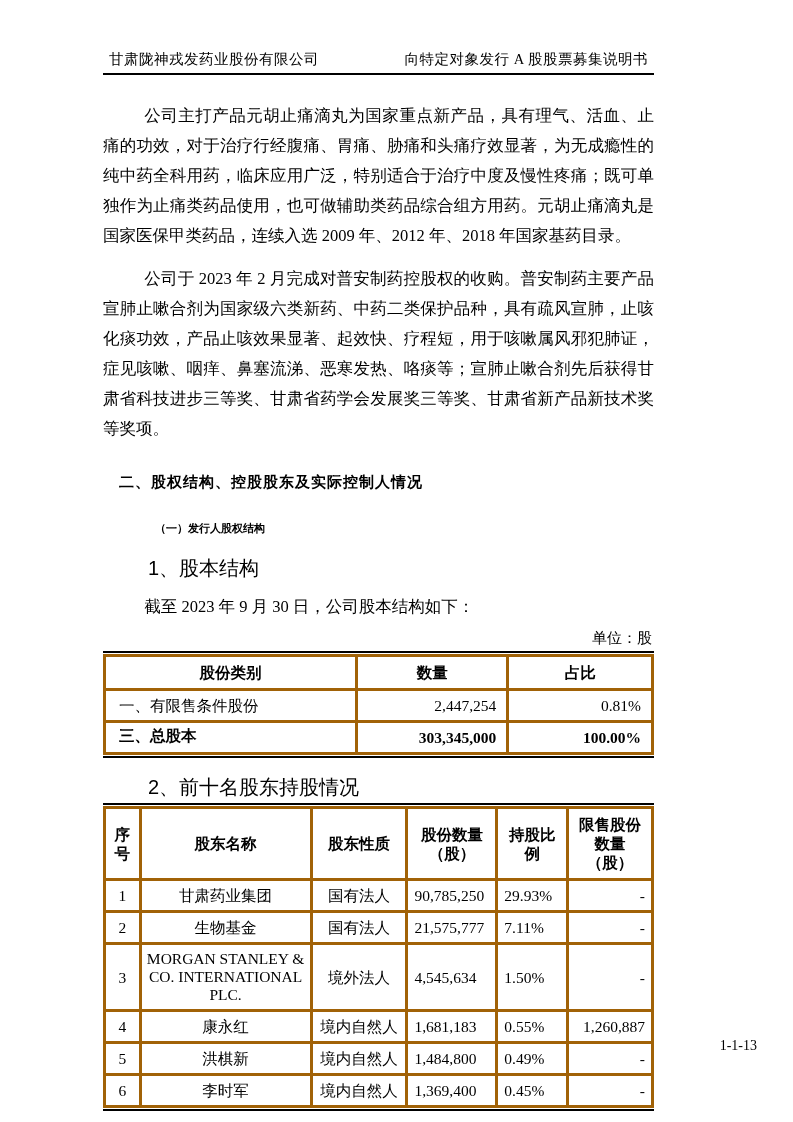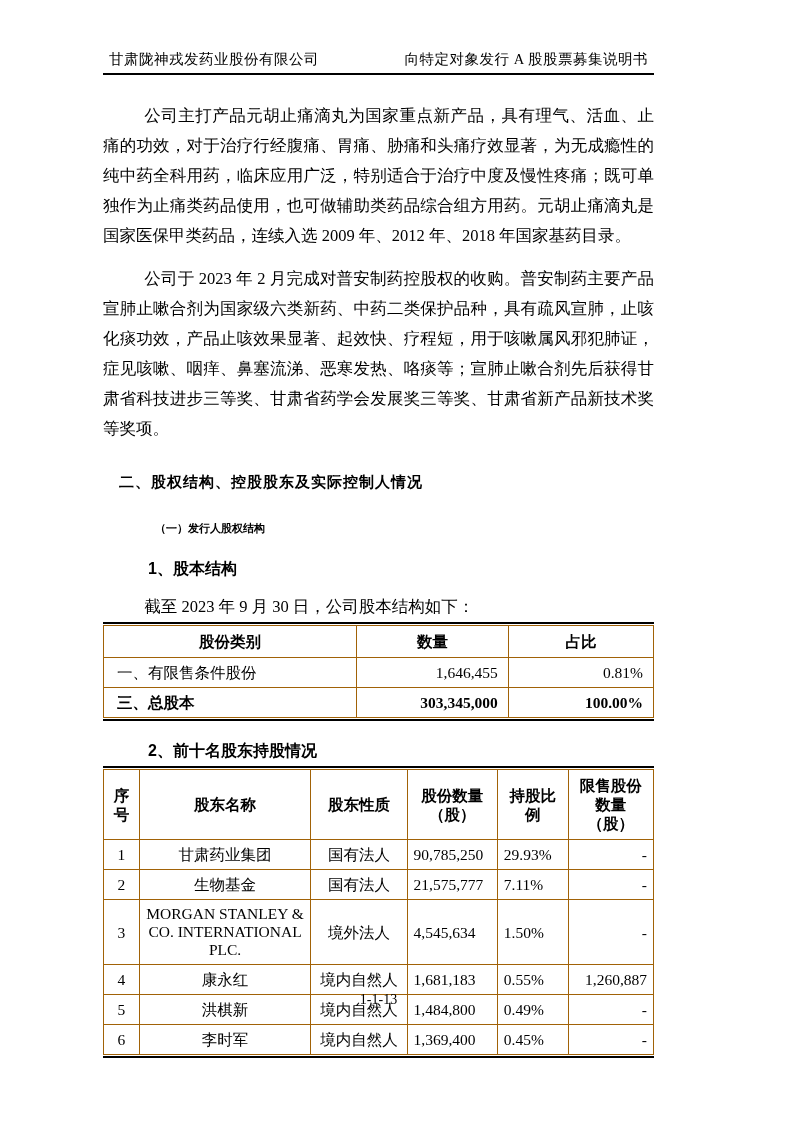--- a/index.html
+++ b/index.html
@@ -25,54 +25,54 @@
   
   .h-l1 {
     font-family: "Liberation Sans", sans-serif; font-weight: 700;
     font-size: 15px; line-height: 25px; margin: 25px 0 0 16px; letter-spacing: 1px;
   }
   .h-l2 {
     font-family: "Liberation Sans", sans-serif; font-weight: 700;
     font-size: 11px; line-height: 22px; margin: 23px 0 0 52px;
   }
   .h-l3 {
-    font-family: "Liberation Sans", sans-serif; font-weight: 700;
-    font-size: 16px; line-height: 21px; margin: 19px 0 0 45px;
+    font-family: "Liberation Sans", sans-serif; font-weight: 400;
+    font-size: 20px; line-height: 21px; margin: 19px 0 0 45px;
   }
 
   .unit-label { text-align: right; font-size: 15px; margin-top: 7px; margin-bottom: 3px; padding-right: 2px; }
 
   
   .tbl-wrap { border-top: 2.5px solid #000; border-bottom: 2.5px solid #000; padding: 1px 0; }
   table { width: 100%; border-collapse: collapse; table-layout: fixed; }
-  th, td { border: 1px solid #a16207; }
+  th, td { border: 3px solid #a16207; }
   th {
     font-family: "Liberation Sans", sans-serif; font-weight: 700;
     font-size: 15.5px; text-align: center; white-space: pre-line;
     padding: 6px 4px; line-height: 19px;
   }
   td { font-size: 15.5px; padding: 5px 6px; line-height: 19px; }
 
   
   .t1 td.cat { text-align: left; padding-left: 13px; }
   .t1 td.num { text-align: right; padding-right: 10px; }
   .t1 tr.total td { font-weight: 700; }
-  .t1 tr.total td.cat { font-family: Liberation Serif, serif; }
+  .t1 tr.total td.cat { font-family: Liberation Mono, monospace; }
 
   
   .t2 td { text-align: center; }
   .t2 td.num { text-align: left; padding-right: 8px; }
   .t2 td.dash { text-align: right; padding-right: 6px; }
   .t2 td.name { line-height: 18px; padding: 5px 4px; }
 
   .t2-spacer { margin-top: 5px; }
 
   .footer {
-    position: absolute; left: 0; right: 0; top: 992px;
-    text-align: center; font-size: 14px;
+    position: absolute; left: 0; right: 0; top: 1038px;
+    text-align: right; font-size: 14px;
   }
 </style>
 </head>
 <body>
 
 <div class="page">
   <div class="content">
 
     <div class="doc-header">
       <span>甘肃陇神戎发药业股份有限公司</span>
@@ -80,37 +80,38 @@
     </div>
 
     <p class="body-par first">公司主打产品元胡止痛滴丸为国家重点新产品，具有理气、活血、止痛的功效，对于治疗行经腹痛、胃痛、胁痛和头痛疗效显著，为无成瘾性的纯中药全科用药，临床应用广泛，特别适合于治疗中度及慢性疼痛；既可单独作为止痛类药品使用，也可做辅助类药品综合组方用药。元胡止痛滴丸是国家医保甲类药品，连续入选 2009 年、2012 年、2018 年国家基药目录。</p>
     <p class="body-par">公司于 2023 年 2 月完成对普安制药控股权的收购。普安制药主要产品宣肺止嗽合剂为国家级六类新药、中药二类保护品种，具有疏风宣肺，止咳化痰功效，产品止咳效果显著、起效快、疗程短，用于咳嗽属风邪犯肺证，症见咳嗽、咽痒、鼻塞流涕、恶寒发热、咯痰等；宣肺止嗽合剂先后获得甘肃省科技进步三等奖、甘肃省药学会发展奖三等奖、甘肃省新产品新技术奖等奖项。</p>
 
     <div class="h-l1">二、股权结构、控股股东及实际控制人情况</div>
     <div class="h-l2">（一）发行人股权结构</div>
     <div class="h-l3">1、股本结构</div>
 
     <p class="body-par">截至 2023 年 9 月 30 日，公司股本结构如下：</p>
+    <div class="unit-label">单位：股</div>
 
     <div class="tbl-wrap">
       <table class="t1">
         <colgroup>
             <col style="width:46%">
             <col style="width:27.6%">
             <col style="width:26.4%">
           </colgroup>
         <tbody>
             <tr>
           <th>股份类别</th>
           <th>数量</th>
           <th>占比</th>
         </tr>
         <tr>
           <td class="cat">一、有限售条件股份</td>
-          <td class="num">1,646,455</td>
+          <td class="num">2,447,254</td>
           <td class="num">0.81%</td>
         </tr>
         <tr class="total">
           <td class="cat">三、总股本</td>
           <td class="num">303,345,000</td>
           <td class="num">100.00%</td>
         </tr>
       </tbody>
         </table>
     </div>

